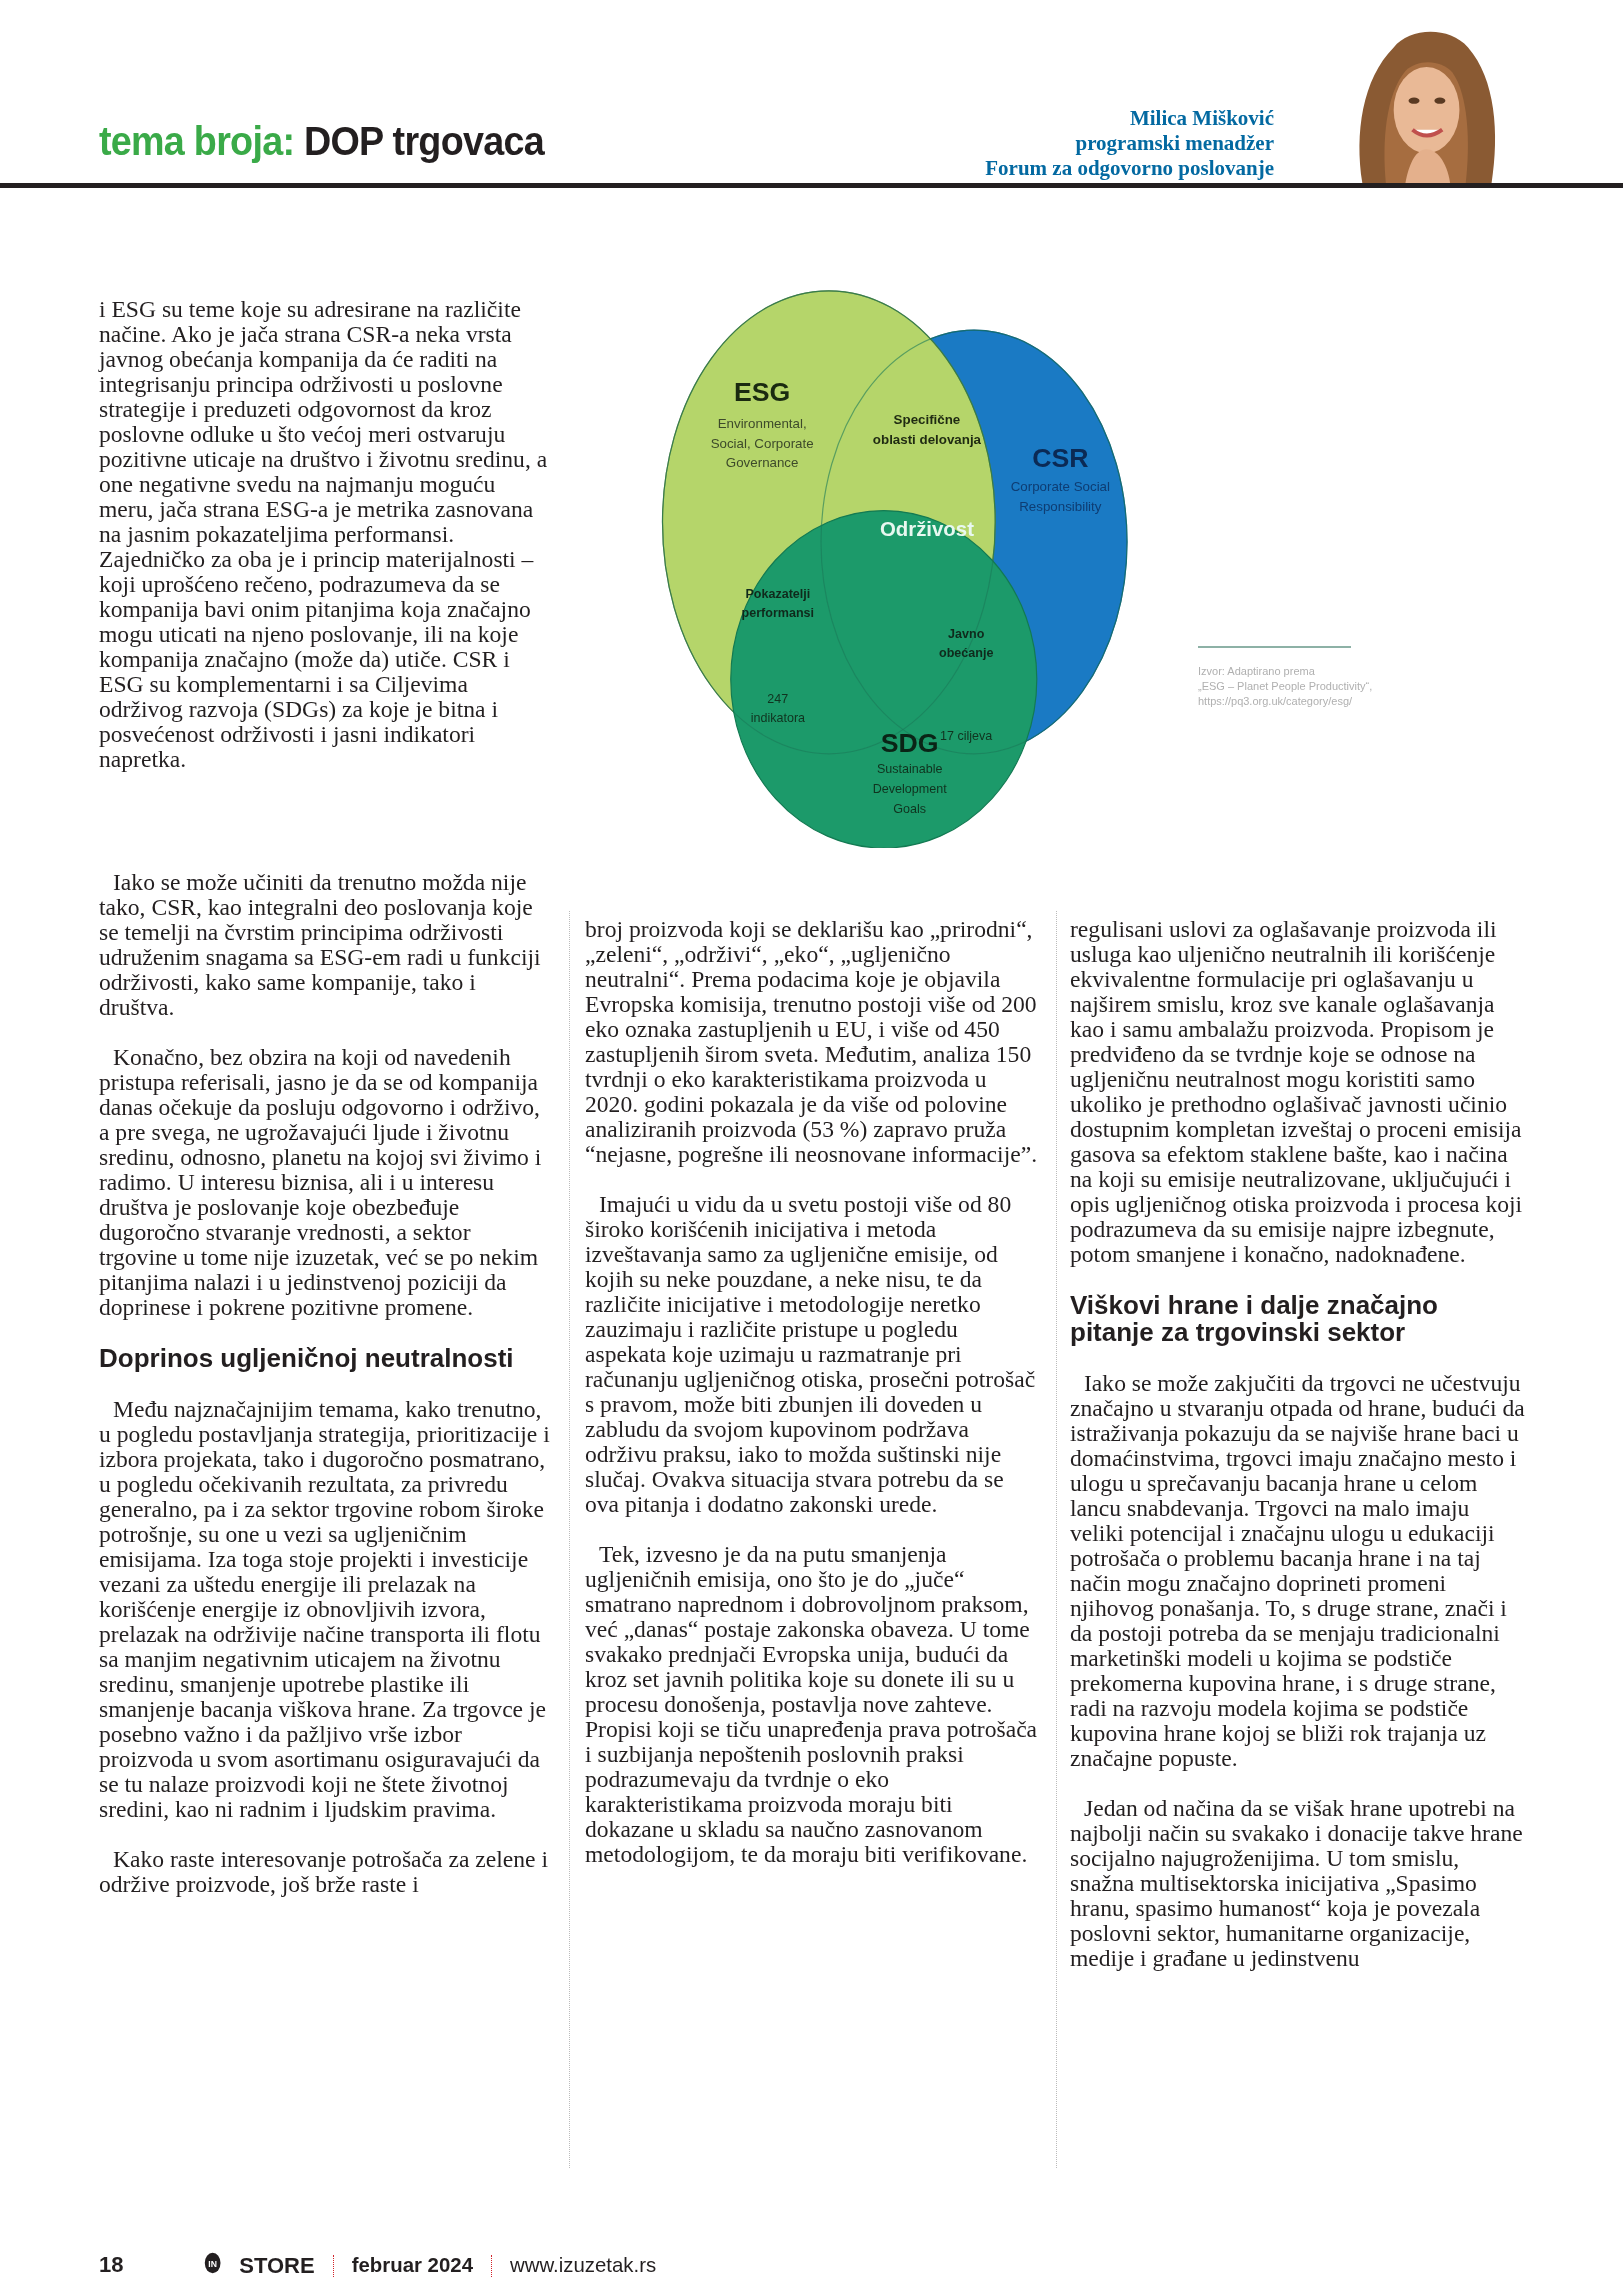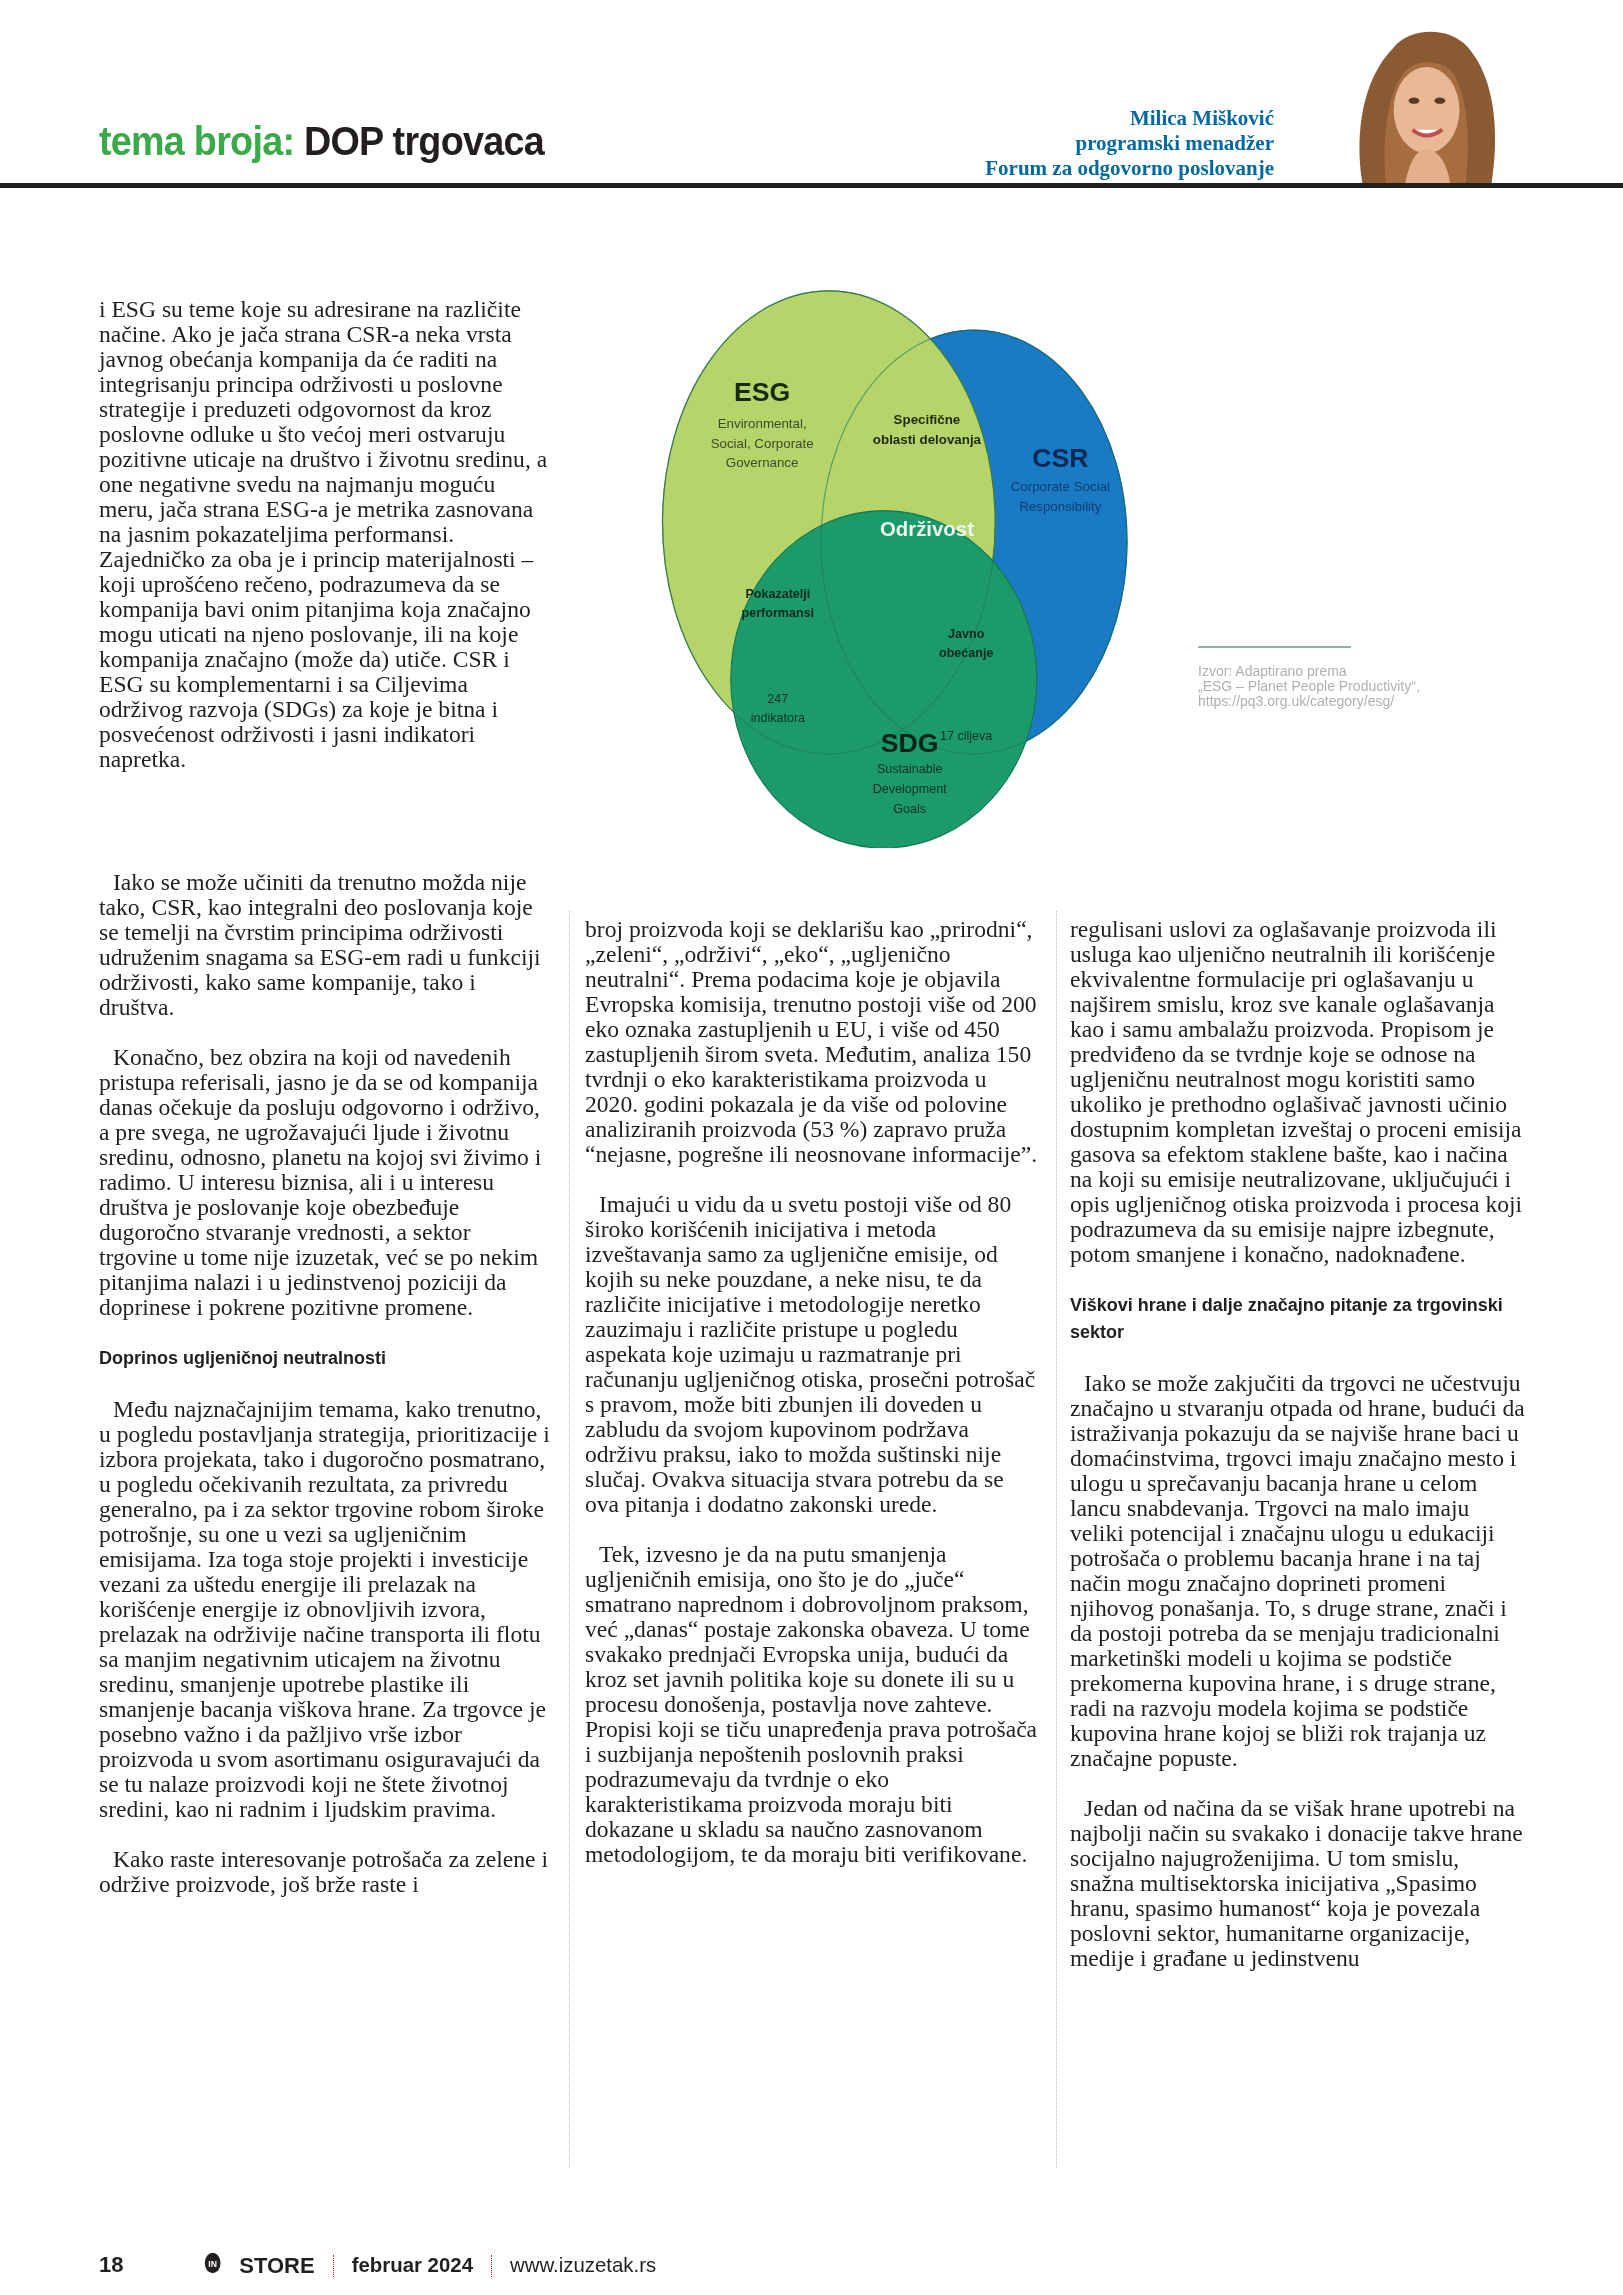--- a/index.html
+++ b/index.html
@@ -7,28 +7,28 @@
   .header { position: absolute; left: 0; top: 0; width: 1623px; height: 188px; }
   .section-title { position: absolute; left: 99px; top: 118px; font-family: "Liberation Sans", sans-serif; font-weight: bold; font-size: 41px; letter-spacing: -0.8px; transform: scaleX(0.92); transform-origin: left; white-space: nowrap; }
   .section-title .green { color: #3aaa48; }
   .section-title .dark { color: #231f20; }
   .author { position: absolute; right: 349px; top: 106px; text-align: right; font-family: "Liberation Serif", serif; font-weight: bold; font-size: 21px; line-height: 25px; color: #0369a1; }
   .photo { position: absolute; left: 1331px; top: 15.7px; width: 188px; height: 167px; overflow: hidden; }
   .header-rule { position: absolute; left: 0; top: 183px; width: 1623px; height: 4.7px; background: #231f20; }
   .col { position: absolute; font-family: "Liberation Serif", serif; font-size: 23.6px; line-height: 25px; color: #231f20; }
   .col p { margin: 0 0 25px 0; text-indent: 0; }
   .col p.ind { text-indent: 14px; }
-  .col h2 { font-family: "Liberation Sans", sans-serif; font-weight: bold; font-size: 18px; line-height: 27px; margin: 0 0 25px 0; color: #231f20; }
+  .col h2 { font-family: "Liberation Sans", sans-serif; font-weight: bold; font-size: 26px; line-height: 27px; margin: 0 0 25px 0; color: #231f20; }
   .col1 { left: 99px; top: 297px; width: 455px; }
   .col1b { left: 99px; top: 870px; width: 455px; }
   .col2 { left: 585px; top: 917px; width: 455px; }
   .col3 { left: 1070px; top: 917px; width: 455px; }
   .rule-v { position: absolute; top: 911px; width: 0; height: 1257px; border-left: 1.6px dotted #bbbbbb; }
   .venn { position: absolute; left: 660px; top: 283px; width: 785px; height: 565px; }
-  .source { position: absolute; left: 1198px; top: 664px; font-family: "Liberation Sans", sans-serif; font-size: 14px; line-height: 15px; color: #b0b0b0; }
+  .source { position: absolute; left: 1198px; top: 664px; font-family: "Liberation Sans", sans-serif; font-size: 11px; line-height: 15px; color: #b0b0b0; }
   .source-line { position: absolute; left: 1198px; top: 646px; width: 153px; height: 2.4px; background: #8db1a6; }
   .footer { position: absolute; left: 99px; top: 2252px; font-family: "Liberation Sans", sans-serif; font-size: 20.4px; color: #231f20; white-space: nowrap; }
   .footer .page { font-weight: bold; font-size: 22px; position: absolute; left: 0; top: 0; }
   .footer .brand { position: absolute; left: 105px; top: 0; display: flex; align-items: center; gap: 18px; }
   .footer .logo { font-weight: bold; font-size: 22px; text-align: right; }
   .footer .sep { display: inline-block; width: 0; height: 22px; border-left: 1.6px dotted #d2232a; }
   .footer .month { font-weight: bold; }
 </style>
 </head>
 <body>

